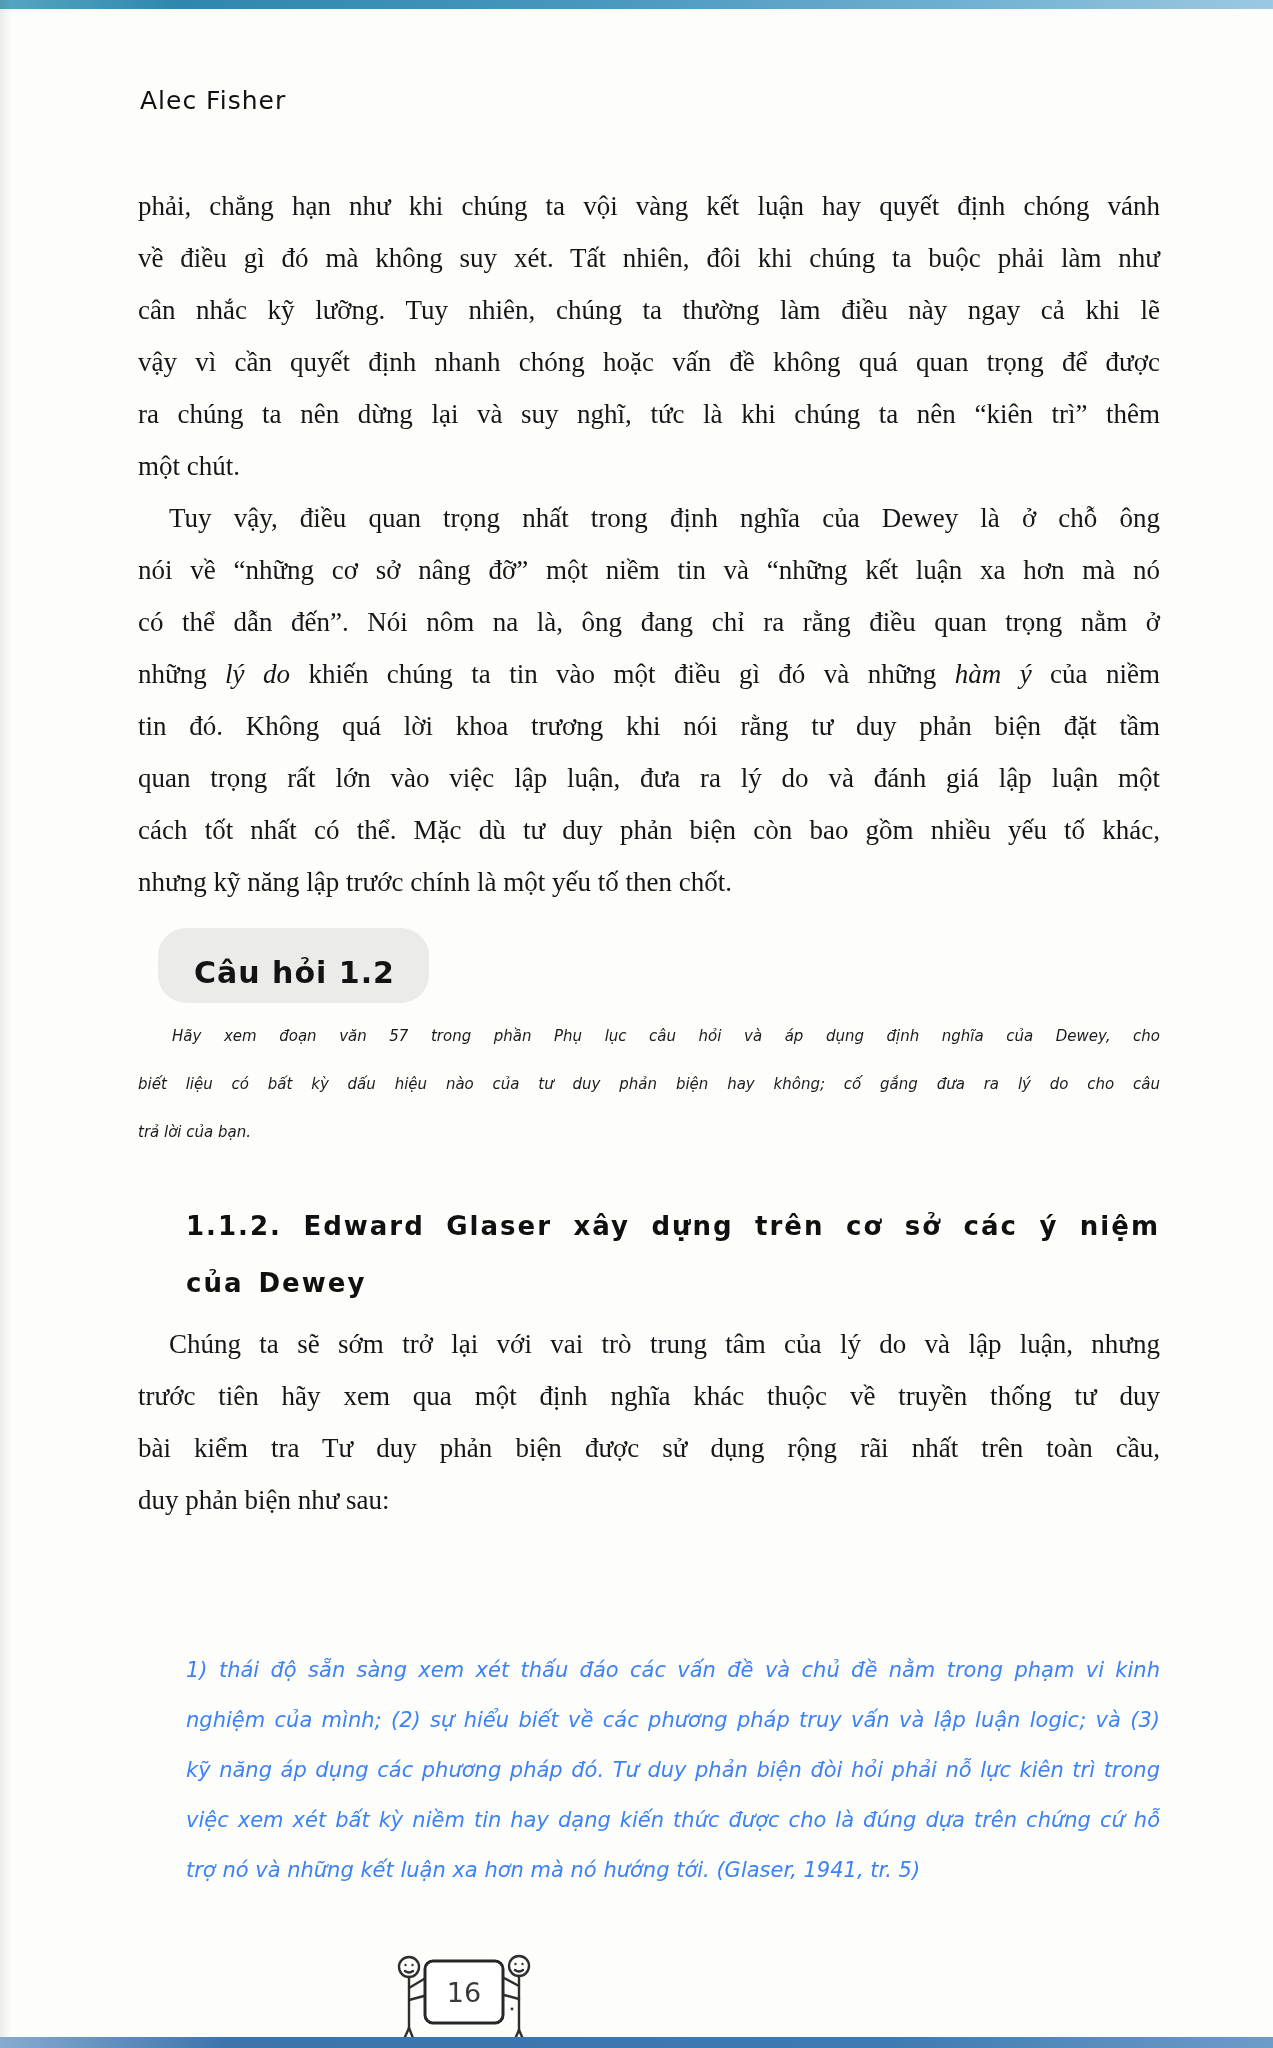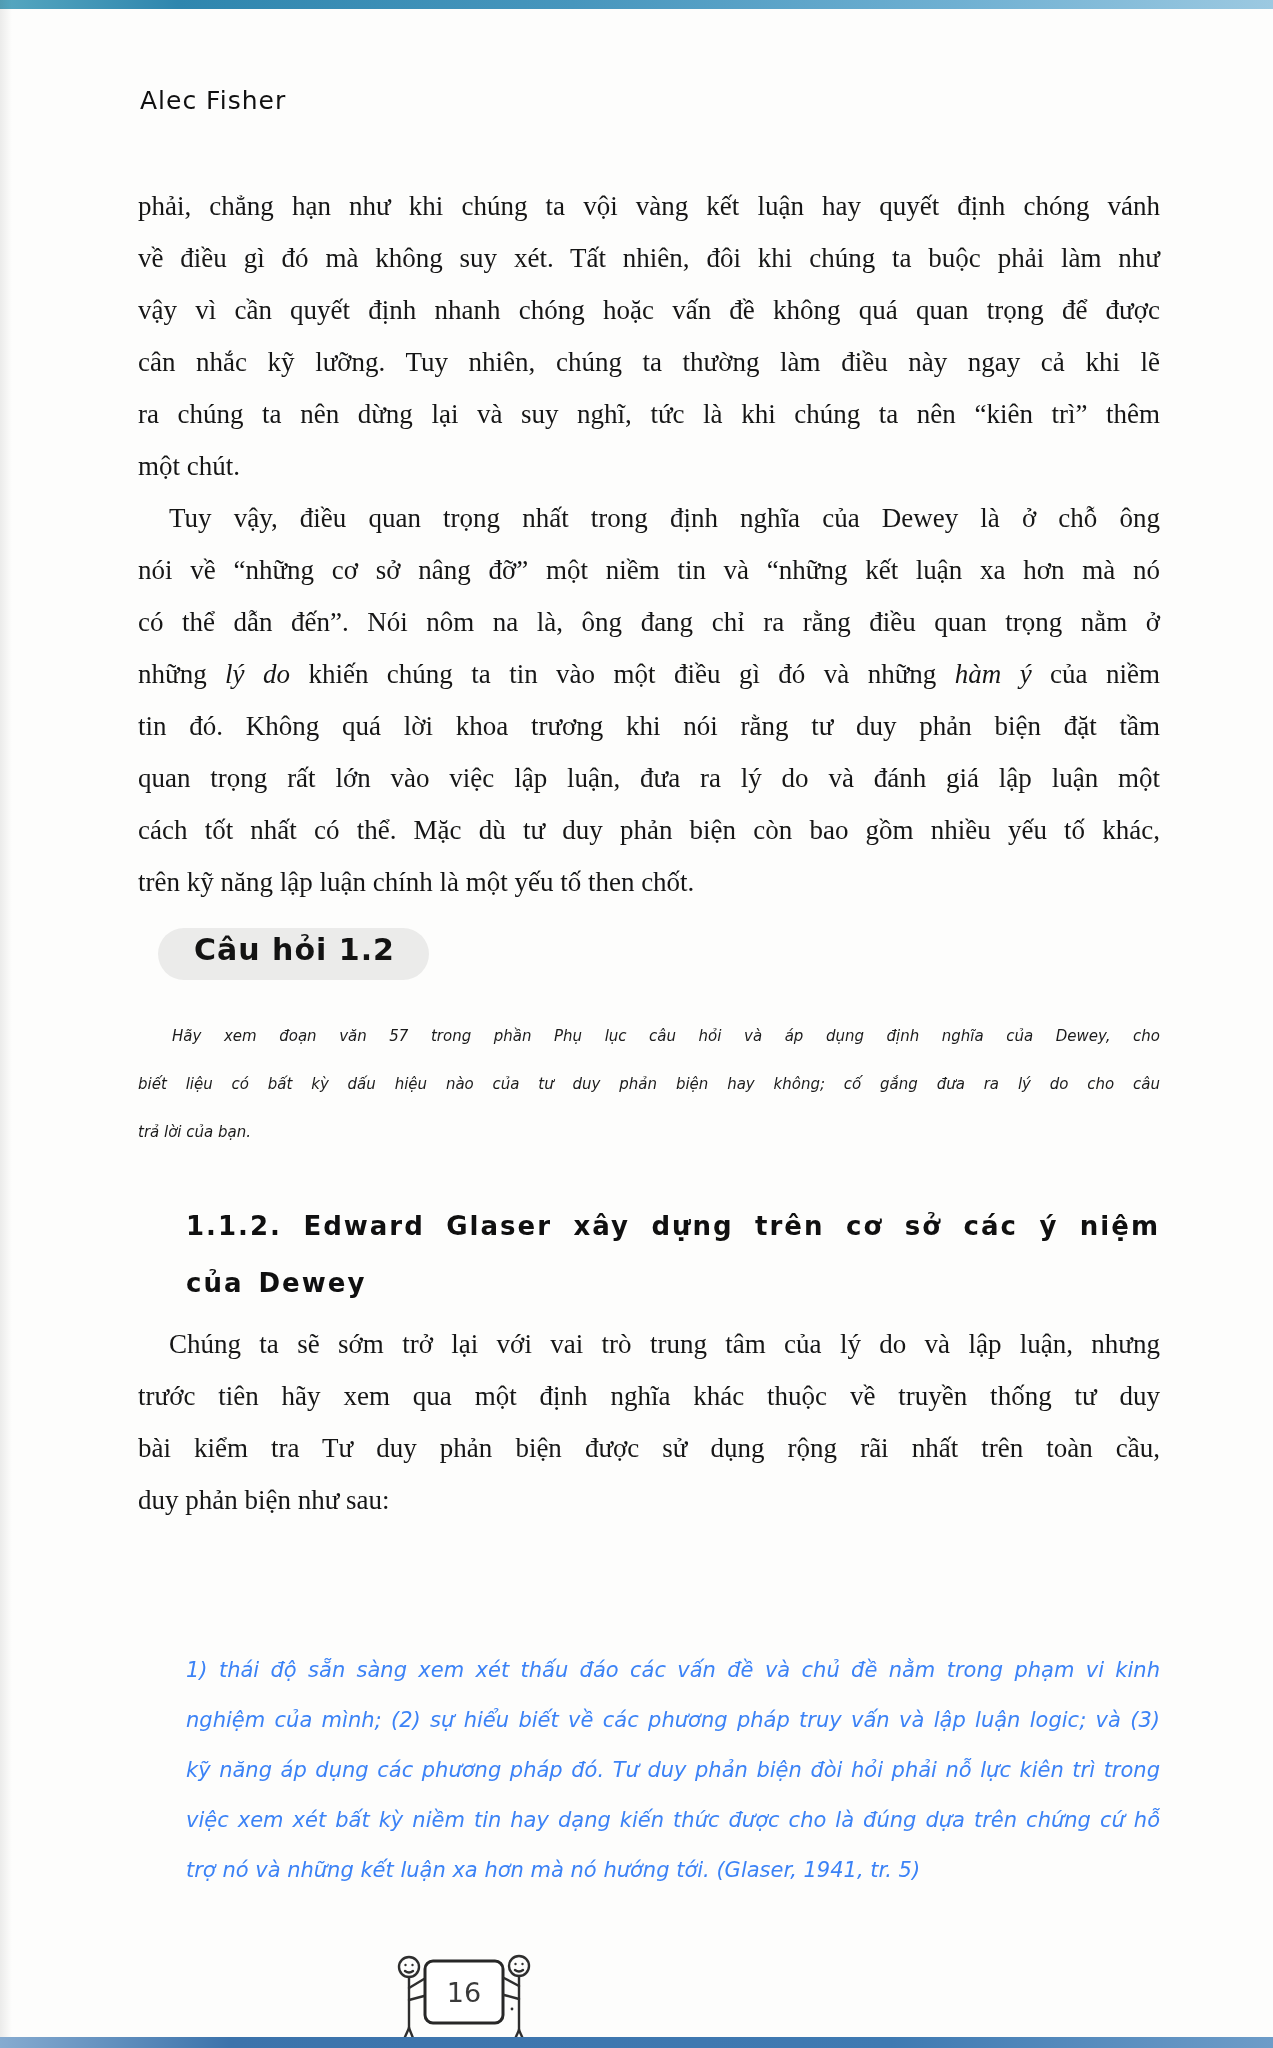--- a/index.html
+++ b/index.html
@@ -30,21 +30,21 @@
     text-align:justify;text-align-last:justify;
     white-space:normal;
   }
   .bl.last{text-align-last:left;}
   .indent{text-indent:31px;}
   .it{font-style:italic;}
   
   .callout-label{
     position:absolute;left:158px;top:928px;
     display:inline-block;background:#ebebea;border-radius:28px;
-    padding:4px 34px 13px 36px;
+    padding:27px 34px 13px 36px;
     font-family:"DejaVu Sans", sans-serif;font-weight:bold;font-size:30px;
     letter-spacing:1px;color:#131313;
   }
   .qline{
     font-family:"DejaVu Sans", sans-serif;font-style:italic;
     font-size:15px;line-height:48px;color:#1b1b1b;
     text-align:justify;text-align-last:justify;
   }
   .qline.last{text-align-last:left;}
   .qline.indent{text-indent:34px;}
@@ -72,37 +72,37 @@
 <body>
 
 <div class="edge-top"></div>
 <div class="edge-left"></div>
 
 <div class="author">Alec Fisher</div>
 
 <div class="block" style="top:180px">
   <div class="bl">phải, chẳng hạn như khi chúng ta vội vàng kết luận hay quyết định chóng vánh</div>
   <div class="bl">về điều gì đó mà không suy xét. Tất nhiên, đôi khi chúng ta buộc phải làm như</div>
+  <div class="bl">cân nhắc kỹ lưỡng. Tuy nhiên, chúng ta thường làm điều này ngay cả khi lẽ</div>
   <div class="bl">vậy vì cần quyết định nhanh chóng hoặc vấn đề không quá quan trọng để được</div>
-  <div class="bl">cân nhắc kỹ lưỡng. Tuy nhiên, chúng ta thường làm điều này ngay cả khi lẽ</div>
   <div class="bl">ra chúng ta nên dừng lại và suy nghĩ, tức là khi chúng ta nên “kiên trì” thêm</div>
   <div class="bl last">một chút.</div>
 </div>
 
 <div class="block" style="top:492px">
   <div class="bl indent">Tuy vậy, điều quan trọng nhất trong định nghĩa của Dewey là ở chỗ ông</div>
   <div class="bl">nói về “những cơ sở nâng đỡ” một niềm tin và “những kết luận xa hơn mà nó</div>
   <div class="bl">có thể dẫn đến”. Nói nôm na là, ông đang chỉ ra rằng điều quan trọng nằm ở</div>
   <div class="bl">
     <span>những </span><span class="it">lý do</span><span> khiến chúng ta tin vào một điều gì đó và những </span><span class="it">hàm ý</span><span> của niềm</span>
   </div>
   <div class="bl">tin đó. Không quá lời khoa trương khi nói rằng tư duy phản biện đặt tầm</div>
   <div class="bl">quan trọng rất lớn vào việc lập luận, đưa ra lý do và đánh giá lập luận một</div>
   <div class="bl">cách tốt nhất có thể. Mặc dù tư duy phản biện còn bao gồm nhiều yếu tố khác,</div>
-  <div class="bl last">trên kỹ năng lập luận chính là một yếu tố then chốt.</div>
+  <div class="bl last">nhưng kỹ năng lập trước chính là một yếu tố then chốt.</div>
 </div>
 
 <span class="callout-label">Câu hỏi 1.2</span>
 
 <div class="block" style="top:1012px">
   <div class="qline indent">Hãy xem đoạn văn 57 trong phần Phụ lục câu hỏi và áp dụng định nghĩa của Dewey, cho</div>
   <div class="qline">biết liệu có bất kỳ dấu hiệu nào của tư duy phản biện hay không; cố gắng đưa ra lý do cho câu</div>
   <div class="qline last">trả lời của bạn.</div>
 </div>
 

